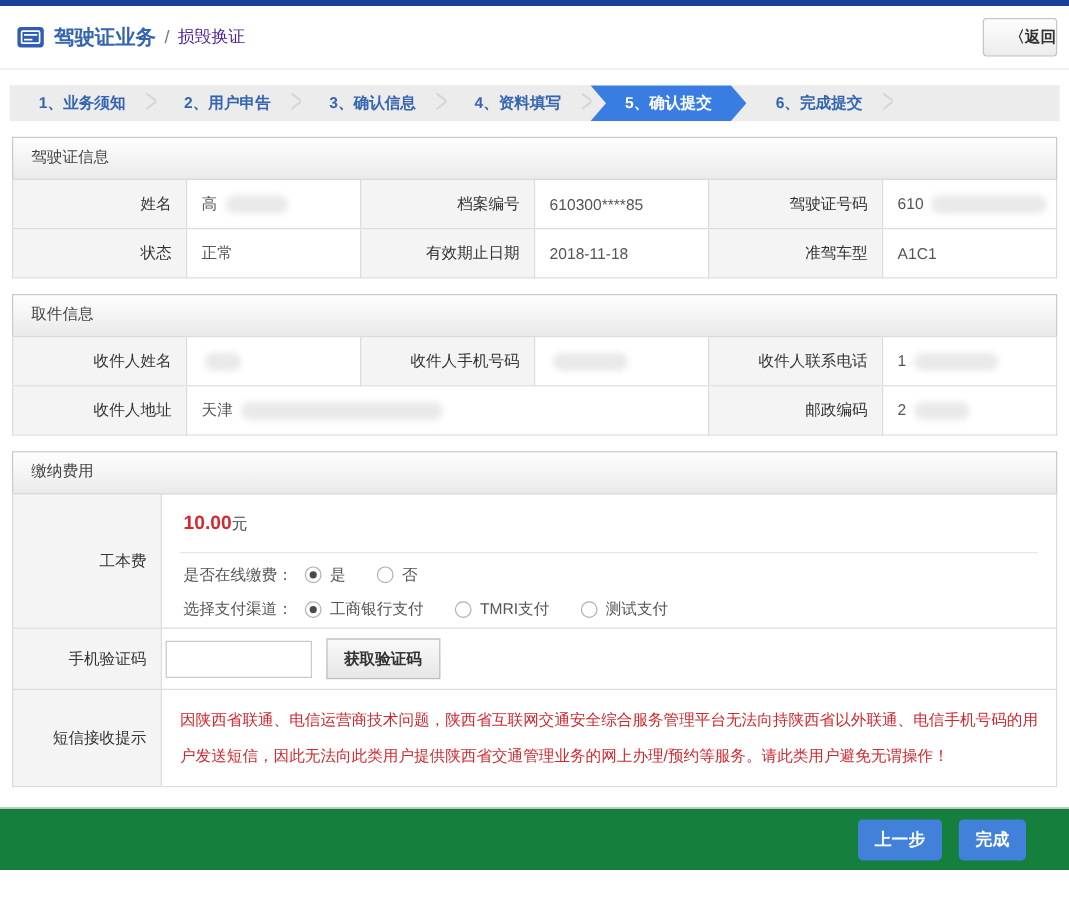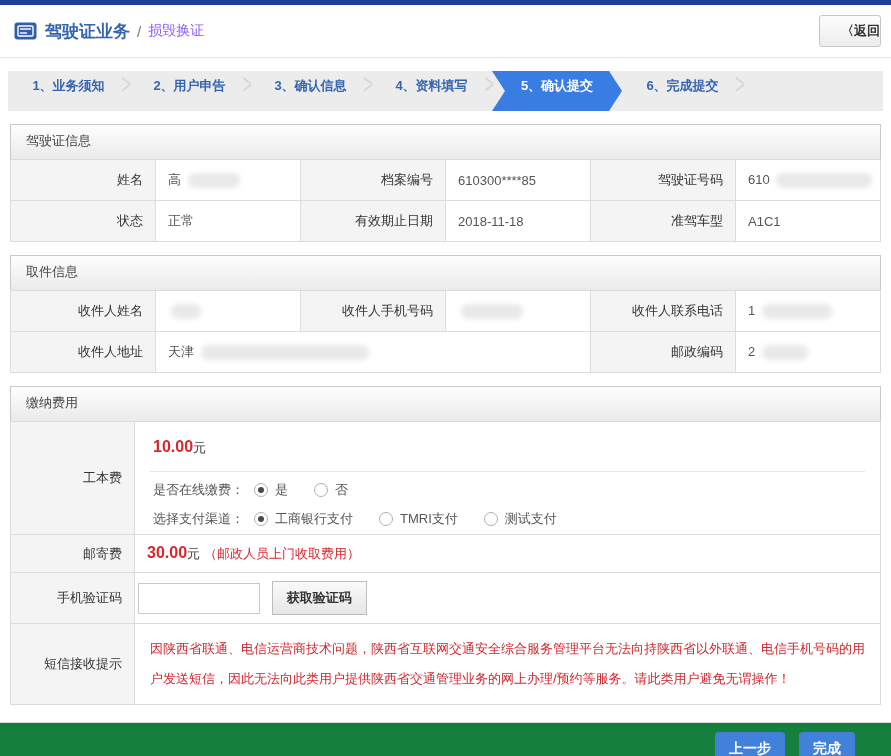--- a/index.html
+++ b/index.html
@@ -5,26 +5,26 @@
   * { margin:0; padding:0; box-sizing:border-box; }
   html,body { width:891px; height:756px; background:#fff; font-family:"Liberation Sans","DejaVu Sans",sans-serif; color:#333; overflow:hidden; }
 
   .topbar { height:5px; background:#1c3f9a; }
 
   
   .header { height:53px; display:flex; align-items:center; padding:0 10px 0 14px; border-bottom:1px solid #e7e7e7; }
   .header .doc-icon { margin-right:8px; display:inline-flex; }
   .header .title { font-size:17px; font-weight:bold; color:#3565af; }
   .header .slash { font-size:15px; color:#777; margin:0 7px; }
-  .header .subtitle { font-size:14px; color:#8b5cf6; }
+  .header .subtitle { font-size:14px; color:#4c1d95; }
   .back-btn { margin-left:auto; width:62px; height:32px; border:1px solid #c6c6c6; border-radius:3px;
     background:linear-gradient(#fdfdfd,#ececec); font-size:13px; font-weight:bold; color:#333; cursor:pointer;text-align:right; }
 
   
-  .steps { margin:13px 8px 0; height:40px; background:#ececec; display:flex; }
+  .steps { margin:13px 8px 0; height:30px; background:#ececec; display:flex; }
   .step { position:relative; width:121px; text-align:center; line-height:30px; font-size:13px; font-weight:bold; color:#3565af; }
   .step .sep { position:absolute; right:-5px; top:0; width:16px; line-height:28px; font-size:22px; color:#d7d7d7;
     transform:scale(0.75,1.35); transform-origin:center; font-weight:normal; }
   .step.active { background:#3a7de2; color:#fff; width:130px;
     clip-path:polygon(0 0, calc(100% - 13px) 0, 100% 50%, calc(100% - 13px) 100%, 0 100%, 13px 50%);text-align:center; }
   .steps .tail { flex:1; }
 
   
   .section { margin:13px 10px 0; }
   .section-hd { height:36px; line-height:31px; padding:0 15px; border:1px solid #c9c9c9;
@@ -216,28 +216,20 @@
             </label>
             <label class="radio-opt">
               <span class="radio"></span>
               <span>测试支付</span>
             </label>
           </div>
         </div>
       </td>
     </tr>
     <tr>
-      <td class="lbl">邮寄费</td>
-      <td class="val">
-        <div class="fee-simple">
-          <span class="amt">30.00</span><span class="unit">元</span><span class="note-red">（邮政人员上门收取费用）</span>
-        </div>
-      </td>
-    </tr>
-    <tr>
       <td class="lbl">手机验证码</td>
       <td class="val code-cell" style="padding-left:12px">
         <input class="code-input" type="text" value="" style="">
         <button class="code-btn">获取验证码</button>
       </td>
     </tr>
     <tr>
       <td class="lbl">短信接收提示</td>
       <td class="val wrapok">
         <div class="sms-note">

